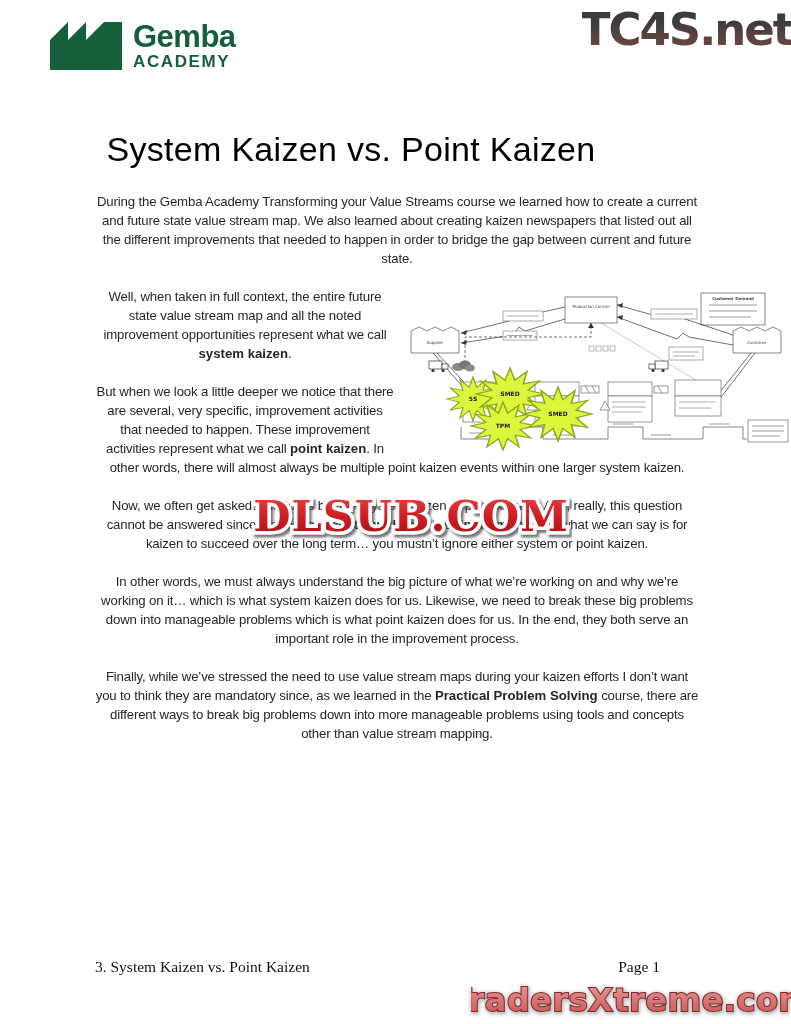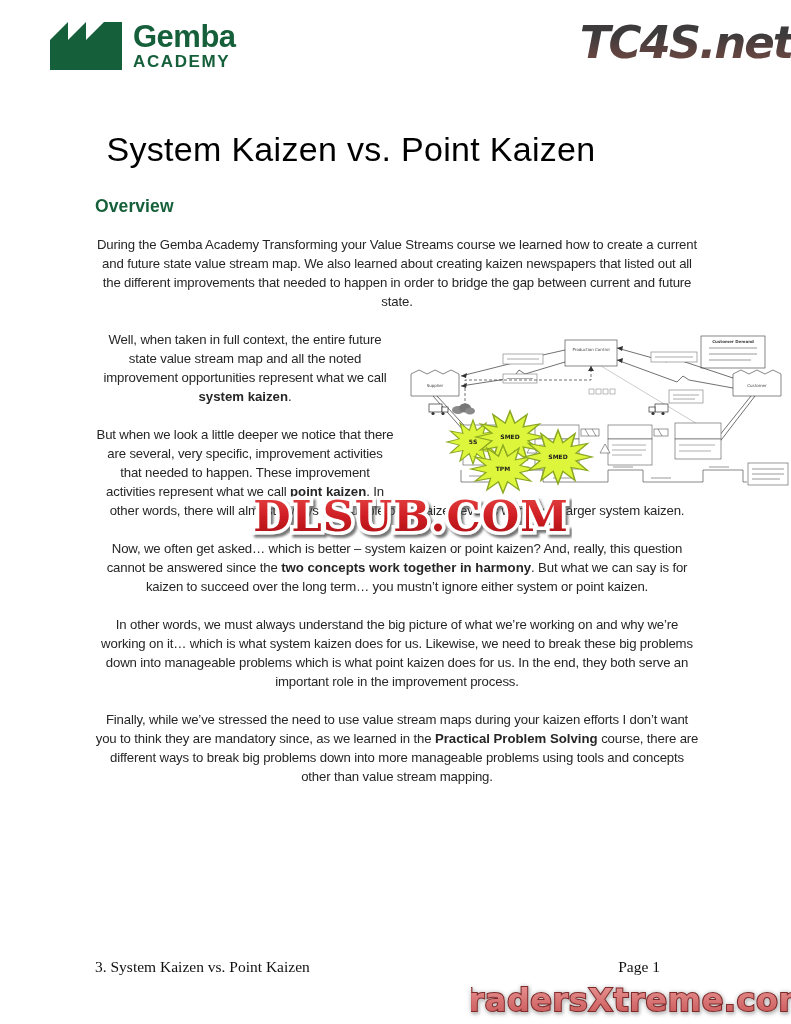--- a/index.html
+++ b/index.html
@@ -5,21 +5,21 @@
   html,body{margin:0;padding:0;}
   body{
     width:791px;height:1024px;background:#ffffff;position:relative;overflow:hidden;
     font-family:"Liberation Sans",sans-serif;color:#222;
   }
   
   .logo{position:absolute;top:8px;left:48px;display:flex;align-items:flex-end;gap:9px;color:#15603a;}
   .logo .words{display:flex;flex-direction:column;margin-top:9px;}
   .logo .name{font-size:31px;font-weight:bold;line-height:30px;letter-spacing:-0.5px;}
   .logo .sub{font-size:17px;font-weight:bold;letter-spacing:1.6px;line-height:20px;}
-  .wm-tc4s{position:absolute;top:14px;left:582px;font-style:italic;}
+  .wm-tc4s{position:absolute;top:1px;left:582px;}
   
   h1.title{position:absolute;top:130px;left:0;width:702px;text-align:center;margin:0;
     font-size:34px;font-weight:400;color:#000;letter-spacing:.3px;}
   .content{position:absolute;top:192px;left:95px;width:696px;}
   .content h2{color:#15603a;font-size:17.5px;font-weight:bold;margin:26px 0 18px 0;letter-spacing:.1px;}
   .content h2.first{margin-top:4px;}
   .content p{margin:0 0 19px 0;font-size:13.2px;line-height:19px;letter-spacing:-0.15px;max-width:604px;color:#262626;text-align:center;}
   .content p b{letter-spacing:0;}
   .flow{width:696px;}
   .vsm{float:right;width:388px;height:168px;margin:0 0 2px 8px;}
@@ -55,21 +55,20 @@
       </linearGradient>
     </defs>
     <text x="104" y="44" text-anchor="middle" font-family="DejaVu Sans, sans-serif" font-weight="bold" font-size="45" letter-spacing="-2" fill="url(#tcg)">TC4S.net</text>
   </svg>
 </div>
 
 <h1 class="title">System Kaizen vs. Point Kaizen</h1>
 
 <div class="content">
 
-  <h2 class="first">Overview</h2>
   <p><span>During the Gemba Academy Transforming your Value Streams course we learned how to create a current and future state value stream map.  We also learned about creating kaizen newspapers that listed out all the different improvements that needed to happen in order to bridge the gap between current and future state.</span></p>
 
   <div class="flow">
 
     <div class="vsm">
       <svg width="388" height="168" viewBox="0 0 388 168" font-family="DejaVu Sans, sans-serif">
         <defs>
           <polygon id="burst" points="1,0 0.531,0.142 0.866,0.5 0.389,0.389 0.5,0.866 0.142,0.531 0,1 -0.142,0.531 -0.5,0.866 -0.389,0.389 -0.866,0.5 -0.531,0.142 -1,0 -0.531,-0.142 -0.866,-0.5 -0.389,-0.389 -0.5,-0.866 -0.142,-0.531 0,-1 0.142,-0.531 0.5,-0.866 0.389,-0.389 0.866,-0.5 0.531,-0.142" fill="#ddf63c" stroke="#8aa721" stroke-width="0.045"></polygon>
         </defs>
 

